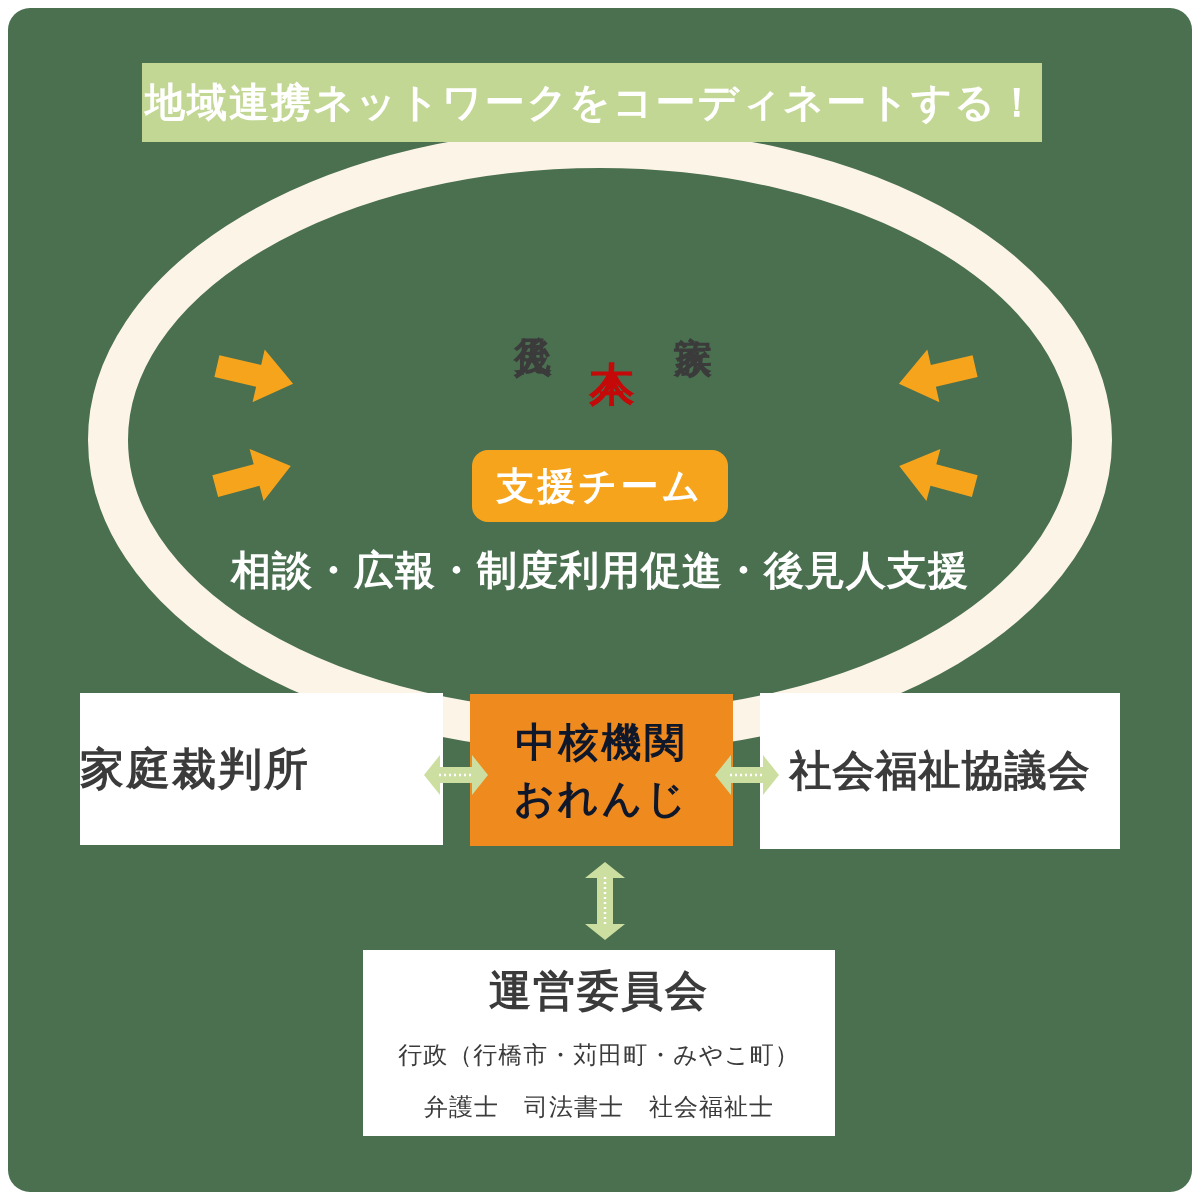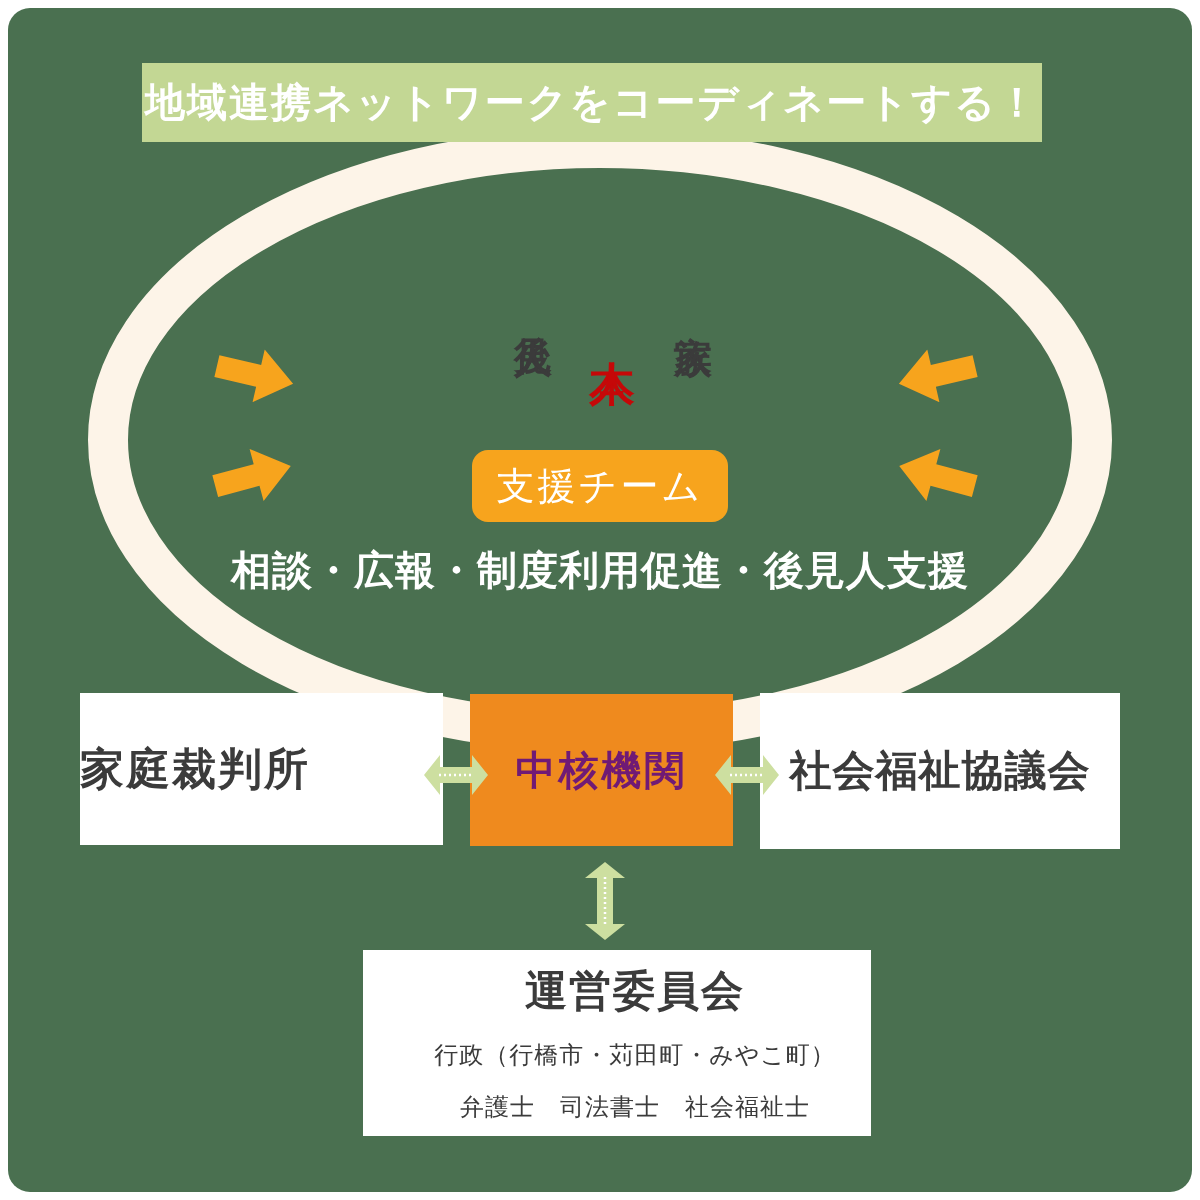--- a/index.html
+++ b/index.html
@@ -19,47 +19,47 @@
   
   .vtext{position:absolute;writing-mode:vertical-rl;text-orientation:upright;
          font-weight:bold;z-index:3;white-space:nowrap;}
   .vtext.guardian{left:499px;top:297px;font-size:38px;letter-spacing:3px;color:#3b3b3b;}
   .vtext.principal{left:574px;top:317px;font-size:45px;letter-spacing:1px;color:#c50808;}
   .vtext.family{left:659px;top:297px;font-size:38px;letter-spacing:3px;color:#3b3b3b;}
 
   
   .team-box{position:absolute;left:464px;top:442px;width:256px;height:72px;background:#f7a41d;
             border-radius:16px;display:flex;align-items:center;justify-content:center;z-index:3;}
-  .team-box span{color:#ffffff;font-size:38px;font-weight:normal;letter-spacing:3px;white-space:nowrap;}
+  .team-box span{color:#ffffff;font-size:38px;font-weight:bold;letter-spacing:3px;white-space:nowrap;}
 
   
   .caption{position:absolute;left:0;top:535px;width:1184px;text-align:center;color:#ffffff;
            font-size:40px;font-weight:bold;letter-spacing:1px;z-index:3;white-space:nowrap;}
 
   
   .oarrow{position:absolute;z-index:3;width:80px;height:54px;}
   .oarrow svg{display:block;width:100%;height:100%;}
   .oarrow.lt{left:207px;top:340px;transform:rotate(13deg);}
   .oarrow.lb{left:205px;top:441px;transform:rotate(-15deg);}
   .oarrow.rt{left:889px;top:340px;transform:scaleX(-1) rotate(13deg);}
   .oarrow.rb{left:889px;top:441px;transform:scaleX(-1) rotate(-15deg);}
 
   
   .wbox{position:absolute;background:#ffffff;z-index:2;color:#3b3b3b;}
   .court{left:72px;top:685px;width:363px;height:152px;display:flex;align-items:center;justify-content:flex-start;}
   .court .title{font-size:44px;font-weight:bold;letter-spacing:2px;}
   .core{left:462px;top:686px;width:263px;height:152px;background:#ef8a1e;z-index:2;position:absolute;
         display:flex;flex-direction:column;align-items:center;justify-content:center;gap:16px;}
-  .core span{color:#701a75;font-size:40px;font-weight:bold;letter-spacing:3px;line-height:1;white-space:nowrap;text-align:center;}
+  .core span{color:#0f172a;font-size:40px;font-weight:bold;letter-spacing:3px;line-height:1;white-space:nowrap;text-align:center;}
   .council{left:752px;top:685px;width:360px;height:156px;display:flex;flex-direction:column;
            align-items:center;justify-content:center;gap:0;}
   .council .title{font-size:42px;font-weight:bold;letter-spacing:1px;white-space:nowrap;}
   .council .sub{font-size:27px;letter-spacing:1px;white-space:nowrap;}
   .committee{left:355px;top:942px;width:472px;height:186px;display:flex;flex-direction:column;
-             align-items:center;justify-content:center;gap:20px;padding-left:36px;}
+             align-items:center;justify-content:center;gap:20px;}
   .committee .title{font-size:42px;font-weight:bold;letter-spacing:2px;}
   .committee .line{font-size:24px;letter-spacing:1px;white-space:nowrap;}
 
   
   .garrow{position:absolute;z-index:4;}
   .garrow svg{display:block;}
   .garrow.g1{left:416px;top:747px;}
   .garrow.g2{left:707px;top:747px;}
   .garrow.gv{left:577px;top:854px;}
 </style>
@@ -107,20 +107,21 @@
           <polygon points="0,17 46,17 46,0 84,29 46,58 46,41 0,41" fill="#f7a41d"></polygon>
         </svg>
     </div>
 
     <div class="wbox court">
       <span class="title">家庭裁判所</span>
     </div>
 
     <div class="core">
       <span>中核機関</span>
+      <span>おれんじ</span>
     </div>
 
     <div class="wbox council">
       <span class="title">社会福祉協議会</span>
     </div>
 
     <div class="garrow g1">
       <svg width="64" height="40" viewBox="0 0 64 40">
         <polygon points="0,20 16,0 16,12 48,12 48,0 64,20 48,40 48,28 16,28 16,40" fill="#cddfa0"></polygon>
         <line x1="15" y1="20" x2="49" y2="20" stroke="#ffffff" stroke-width="2.5" stroke-dasharray="2,3"></line>

